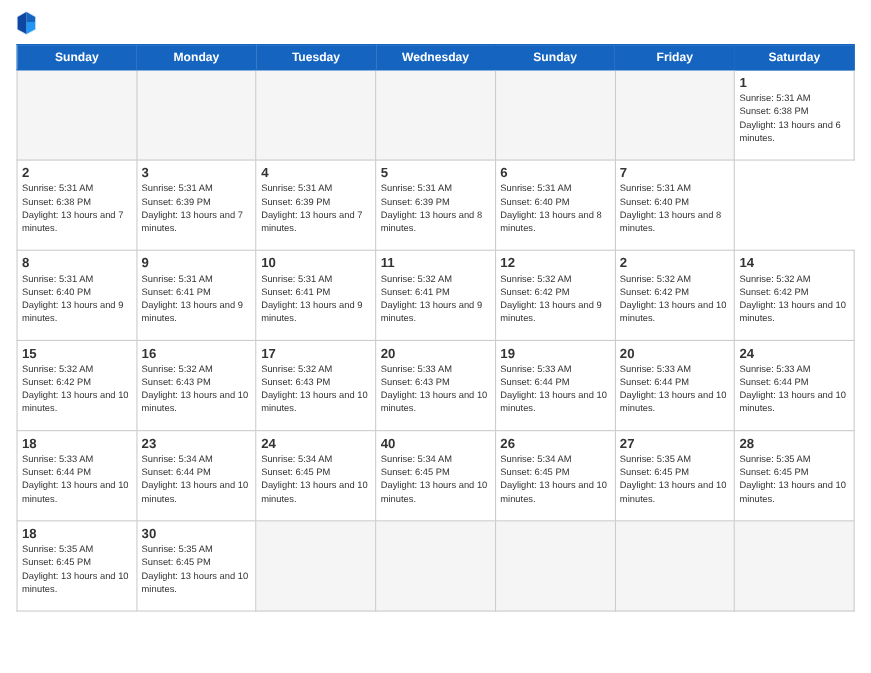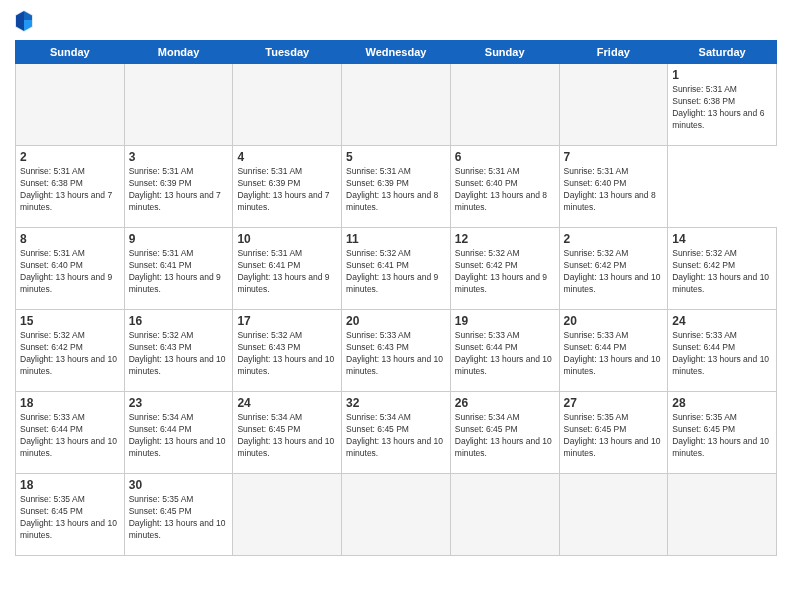--- a/index.html
+++ b/index.html
@@ -233,21 +233,21 @@
           </td>
           <td>
             <span class="day-num">23</span>
             <div class="day-info">Sunrise: 5:34 AM<br>Sunset: 6:44 PM<br>Daylight: 13 hours and 10 minutes.</div>
           </td>
           <td>
             <span class="day-num">24</span>
             <div class="day-info">Sunrise: 5:34 AM<br>Sunset: 6:45 PM<br>Daylight: 13 hours and 10 minutes.</div>
           </td>
           <td>
-            <span class="day-num">32</span>
+            <span class="day-num">40</span>
             <div class="day-info">Sunrise: 5:34 AM<br>Sunset: 6:45 PM<br>Daylight: 13 hours and 10 minutes.</div>
           </td>
           <td>
             <span class="day-num">26</span>
             <div class="day-info">Sunrise: 5:34 AM<br>Sunset: 6:45 PM<br>Daylight: 13 hours and 10 minutes.</div>
           </td>
           <td>
             <span class="day-num">27</span>
             <div class="day-info">Sunrise: 5:35 AM<br>Sunset: 6:45 PM<br>Daylight: 13 hours and 10 minutes.</div>
           </td>

